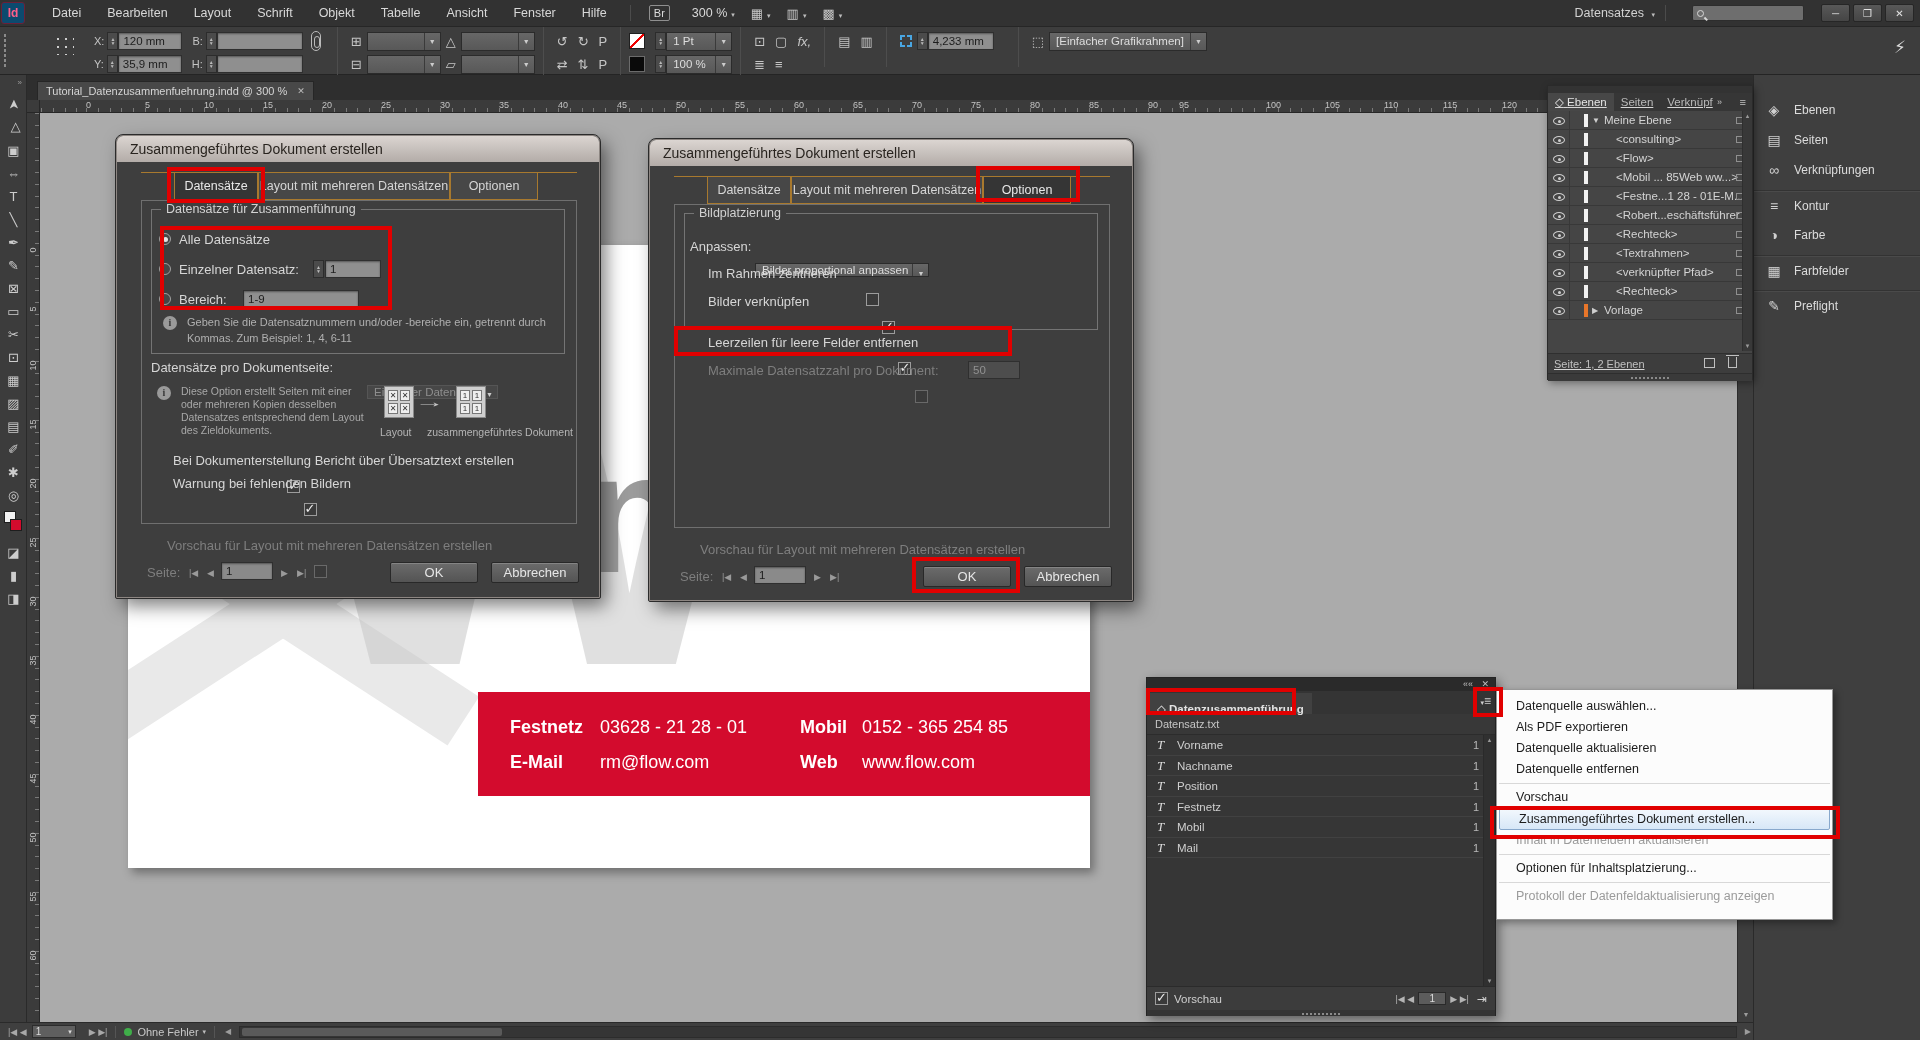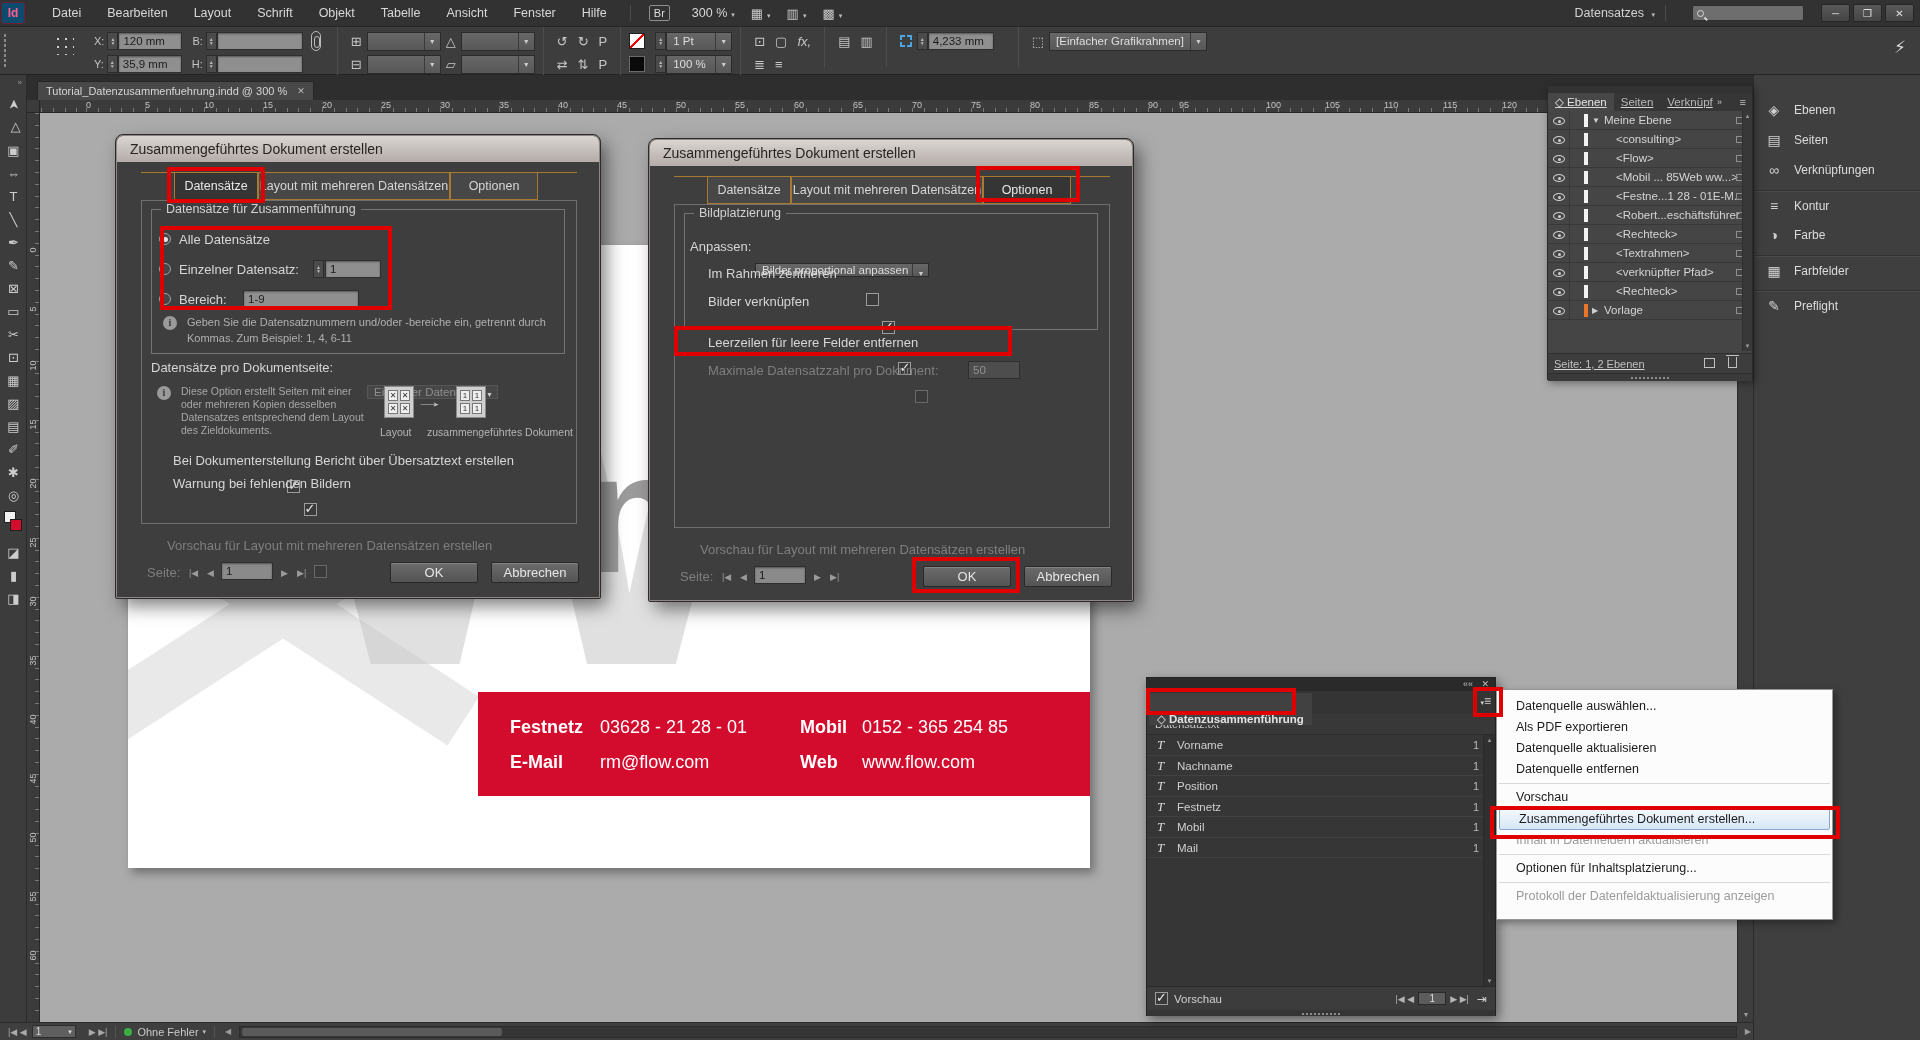--- a/index.html
+++ b/index.html
@@ -166,21 +166,21 @@
   .lp-resize { height:8px; background:#3a3a3a; border-top:1px solid #2e2e2e; }
   .grip-dots { width:40px; height:4px; margin:2px auto; background-image:radial-gradient(#8a8a8a 1px, transparent 1.2px); background-size:4px 4px; }
 
   
   .dmpanel { position:absolute; left:1146px; top:677px; width:350px; height:339px; background:#3c3c3c;
              border:1px solid #242424; box-shadow:3px 4px 10px rgba(0,0,0,.45); }
   .dm-drag { height:13px; background:#2a2a2a; position:relative; }
   .dm-drag .ic { position:absolute; top:0; font-size:9px; line-height:13px; color:#bdbdbd; }
   .dm-title { height:23px; background:#343434; position:relative; }
   .dm-tab { position:absolute; left:2px; top:2px; height:21px; background:#414141; color:#e2e2e2;
-            font-size:11.5px; font-weight:bold; line-height:21px; padding:16px 8px; }
+            font-size:11.5px; font-weight:bold; line-height:21px; padding:6px 8px; }
   .dm-menu { position:absolute; right:4px; top:3px; font-size:12px; color:#cfcfcf; }
   .dm-source { height:21px; background:#383838; border-bottom:1px solid #2c2c2c; font-size:11px;
                color:#c6c6c6; line-height:20px; padding-left:8px; }
   .dm-list { position:absolute; left:0; top:57px; width:338px; height:251px; background:#363636; }
   .dm-row { height:20.5px; border-bottom:1px solid #414141; position:relative; font-size:11.5px; color:#cfcfcf; }
   .dm-t { position:absolute; left:10px; top:0; line-height:20px; font-family:"Liberation Serif","DejaVu Serif",serif;
           font-style:italic; font-size:13px; color:#dcdcdc; }
   .dm-name { position:absolute; left:30px; top:0; line-height:20px; }
   .dm-count { position:absolute; right:6px; top:0; line-height:20px; color:#b8b8b8; font-size:11px; }
   .dm-scroll { position:absolute; right:0; top:57px; width:12px; height:251px; background:#303030; border-left:1px solid #2a2a2a; }

